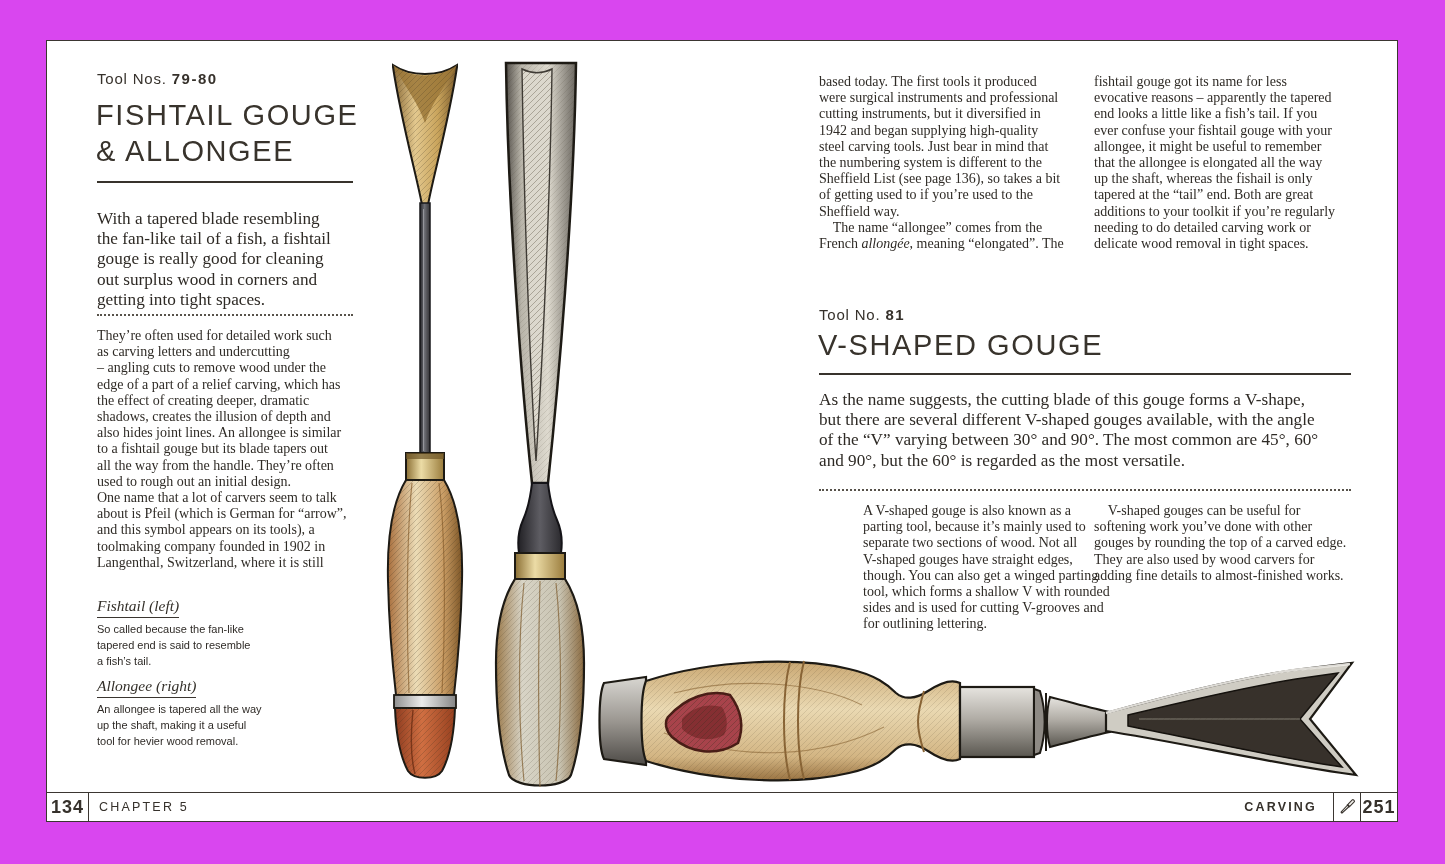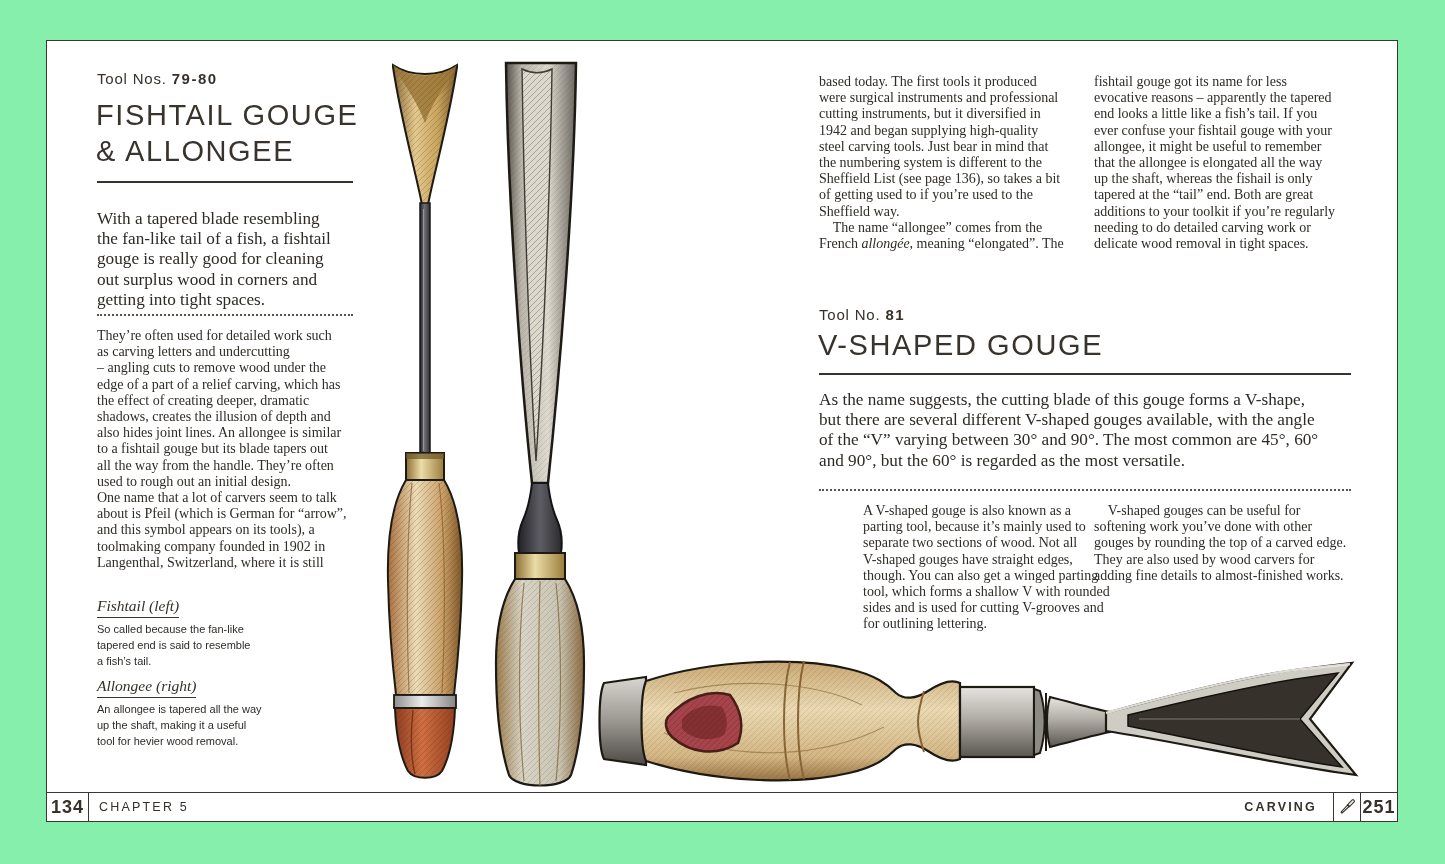--- a/index.html
+++ b/index.html
@@ -1,18 +1,18 @@
 <!DOCTYPE html>
 <html><head>
 <meta charset="utf-8">
 <style>
   * { margin:0; padding:0; box-sizing:border-box; }
   html,body { background:#ffffff; }
   .spread {
-    position:relative; width:1445px; height:864px; background:#86efac;
+    position:relative; width:1445px; height:864px; background:#d946ef;
     font-family:"Liberation Serif", serif; color:#2e2a25; overflow:hidden;
   }
   .frame {
     position:absolute; left:46px; top:40px; width:1352px; height:782px;
     border:1.5px solid #3b3631; background:#ffffff;
   }
   .abs { position:absolute; }
 
   
   .tool-label {

